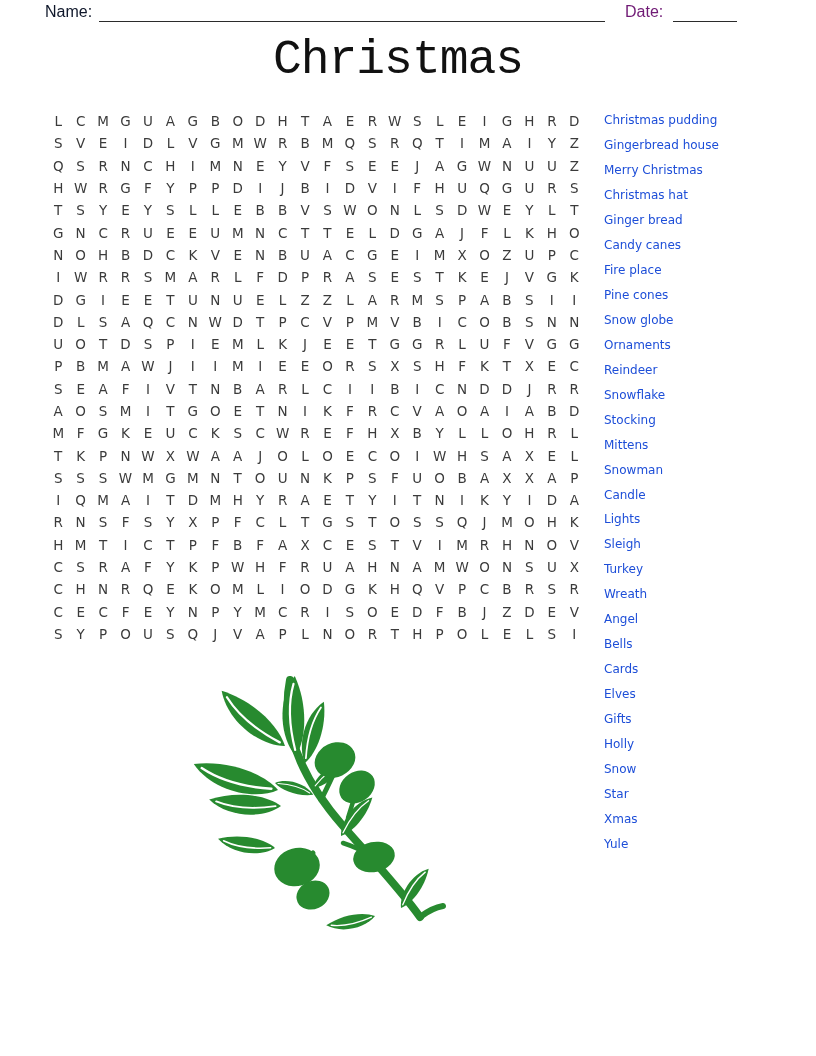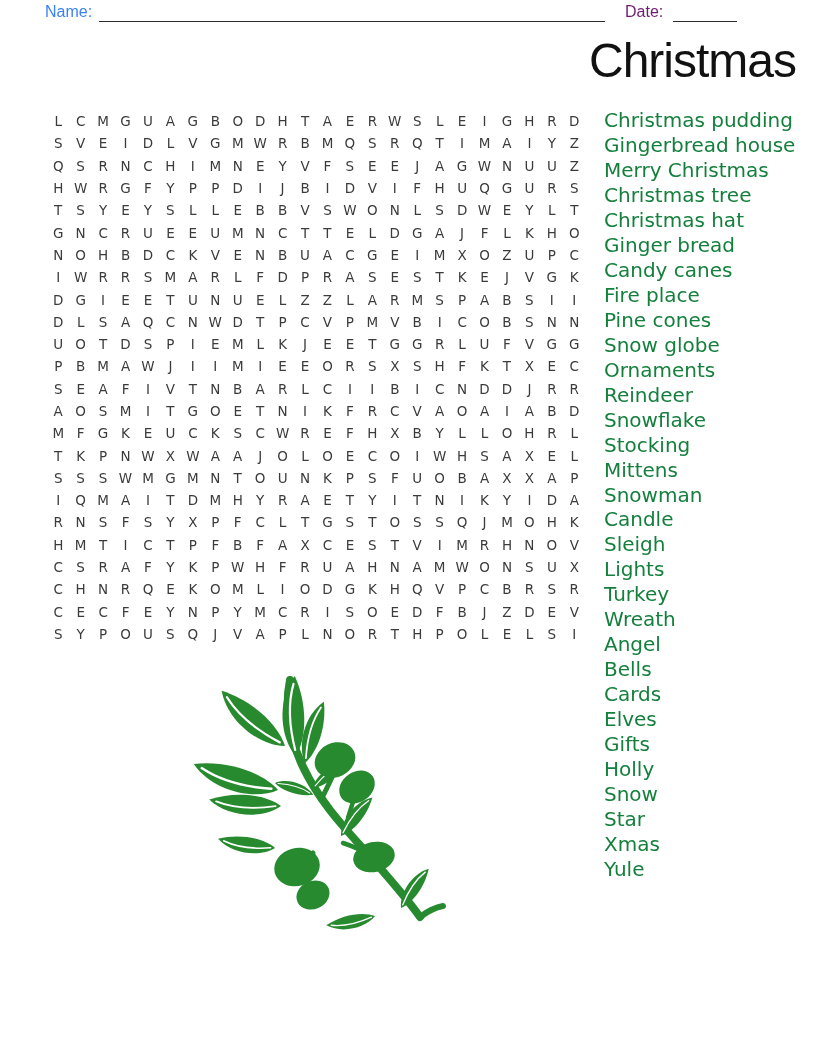--- a/index.html
+++ b/index.html
@@ -9,41 +9,41 @@
     width: 816px;
     height: 1056px;
     background: #ffffff;
     font-family: "Liberation Sans", sans-serif;
     color: #1a1a1a;
     overflow: hidden;
   }
   
   .name-label {
     position: absolute; left: 45px; top: 3px;
-    font-size: 16px; color: #3b82f6;
+    font-size: 16px; color: #0f172a;
   }
   .name-line {
     position: absolute; left: 99px; top: 1px;
     width: 506px; height: 21px;
     border-bottom: 1.6px solid #2b2b2b;
   }
   .date-label {
     position: absolute; left: 625px; top: 3px;
     font-size: 16px; color: #701a75;
   }
   .date-line {
     position: absolute; left: 673px; top: 1px;
     width: 64px; height: 21px;
     border-bottom: 1.6px solid #2b2b2b;
   }
   
   .title {
     position: absolute; left: 0; top: 33px; width: 796px;
-    text-align: right;
-    font-family: Liberation Sans, sans-serif;
+    text-align: center;
+    font-family: Liberation Mono, monospace;
     font-size: 48px; font-weight: 400;
     color: #111111;
     letter-spacing: -1px;
   }
   
   .grid {
     position: absolute; left: 47px; top: 110px;
     display: grid;
     grid-template-columns: repeat(24, 22.45px);
     grid-auto-rows: 22.3px;
@@ -56,22 +56,22 @@
   }
   
   .word-list {
     position: absolute; left: 604px; top: 108px;
     width: 200px;
   }
   .word {
     height: 24.95px;
     display: flex; align-items: center;
     font-family: "DejaVu Sans", sans-serif;
-    font-size: 20px;
-    color: #15803d;
+    font-size: 12px;
+    color: #1d4ed8;
     white-space: nowrap;
   }
   
   .branch {
     position: absolute; left: 163px; top: 668px;
     width: 285px; height: 265px;
   }
 </style>
 </head>
 <body>
@@ -661,36 +661,35 @@
       <div class="cell">E</div>
       <div class="cell">L</div>
       <div class="cell">S</div>
       <div class="cell">I</div>
     </div>
 
   <div class="word-list">
       <div class="word">Christmas pudding</div>
       <div class="word">Gingerbread house</div>
       <div class="word">Merry Christmas</div>
-      <div class="word">Christmas tree</div>
       <div class="word">Christmas hat</div>
       <div class="word">Ginger bread</div>
       <div class="word">Candy canes</div>
       <div class="word">Fire place</div>
       <div class="word">Pine cones</div>
       <div class="word">Snow globe</div>
       <div class="word">Ornaments</div>
       <div class="word">Reindeer</div>
       <div class="word">Snowflake</div>
       <div class="word">Stocking</div>
       <div class="word">Mittens</div>
       <div class="word">Snowman</div>
       <div class="word">Candle</div>
+      <div class="word">Lights</div>
       <div class="word">Sleigh</div>
-      <div class="word">Lights</div>
       <div class="word">Turkey</div>
       <div class="word">Wreath</div>
       <div class="word">Angel</div>
       <div class="word">Bells</div>
       <div class="word">Cards</div>
       <div class="word">Elves</div>
       <div class="word">Gifts</div>
       <div class="word">Holly</div>
       <div class="word">Snow</div>
       <div class="word">Star</div>

